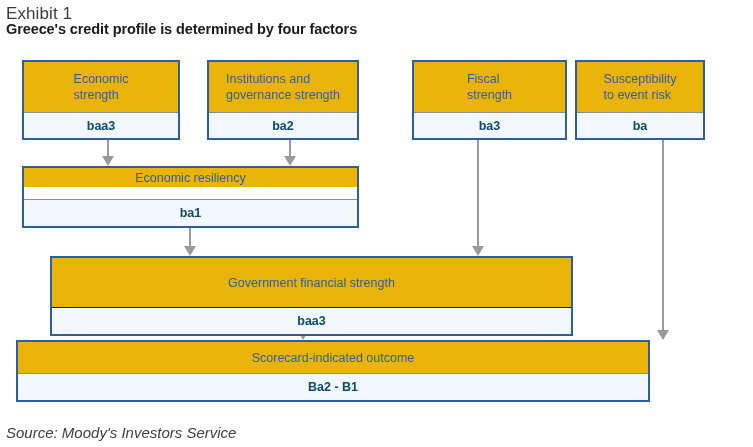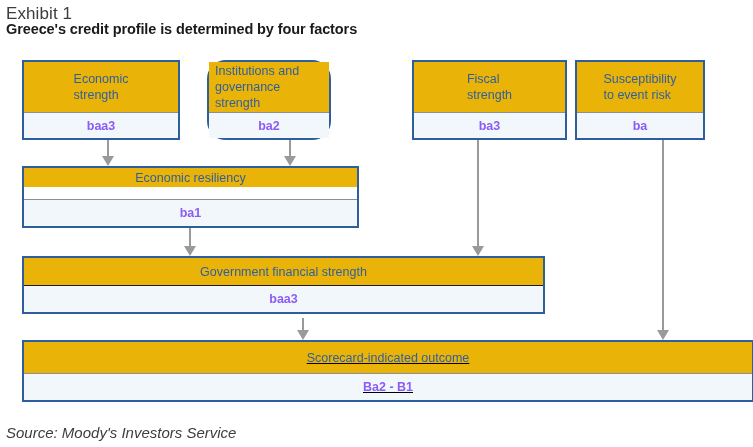--- a/index.html
+++ b/index.html
@@ -63,39 +63,39 @@
     padding: 0 6px;
     background: #eab308;
     box-sizing: border-box;
   }
   .node .value {
     flex: 0 0 auto;
     display: flex;
     align-items: center;
     justify-content: center;
     text-align: center;
-    color: #8b5cf6;
+    color: #0c4a6e;
     font-size: 12.5px;
     font-weight: bold;
     background: #f2f7fc;
     border-top: 1px solid #888f99;
     box-sizing: border-box;
   }
   .node.strong-divider .value {
     border-top: 1px solid #1c1c1c;
   }
 
   
   .row-top { top: 60px; height: 80px; }
   .row-top .value { height: 26px; }
 
   
   .row-2 { top: 166px; height: 62px; gap: 12px; }
   .row-2 .value { height: 27px; }
-  .row-3 { top: 256px; height: 58px; }
+  .row-3 { top: 256px; height: 80px; margin-left: 28px; }
   .row-3 .value { height: 27px; }
   .row-4 { top: 340px; height: 62px; }
   .row-4 .value { height: 27px; }
 
   
   .arrow {
     position: absolute;
     pointer-events: none;
   }
   .arrow .stem {
@@ -157,21 +157,21 @@
 <div class="node row-top" style="left:22px; width:158px;">
   <div class="title">
     <span>
       <span>Economic</span><br>
       <span>strength</span>
     </span>
   </div>
   <div class="value">baa3</div>
 </div>
 
-<div class="node row-top" style="left:207px; width:124px;border-radius:19px;">
+<div class="node row-top" style="left:207px; width:152px;">
   <div class="title">
     <span>
       <span>Institutions and</span><br>
       <span>governance strength</span>
     </span>
   </div>
   <div class="value">ba2</div>
 </div>
 
 <div class="node row-top" style="left:412px; width:155px;">
@@ -197,18 +197,18 @@
 <div class="node row-2" style="left:22px; width:337px;">
   <div class="title">Economic resiliency</div>
   <div class="value">ba1</div>
 </div>
 
 <div class="node row-3 strong-divider" style="left:22px; width:523px;">
   <div class="title">Government financial strength</div>
   <div class="value">baa3</div>
 </div>
 
-<div class="node row-4" style="left:22px; width:732px;text-decoration:underline;">
+<div class="node row-4" style="left:16px; width:634px;">
   <div class="title">Scorecard-indicated outcome</div>
   <div class="value">Ba2 - B1</div>
 </div>
 
 <div class="source-note">Source: Moody's Investors Service</div>
 
 </body></html>

